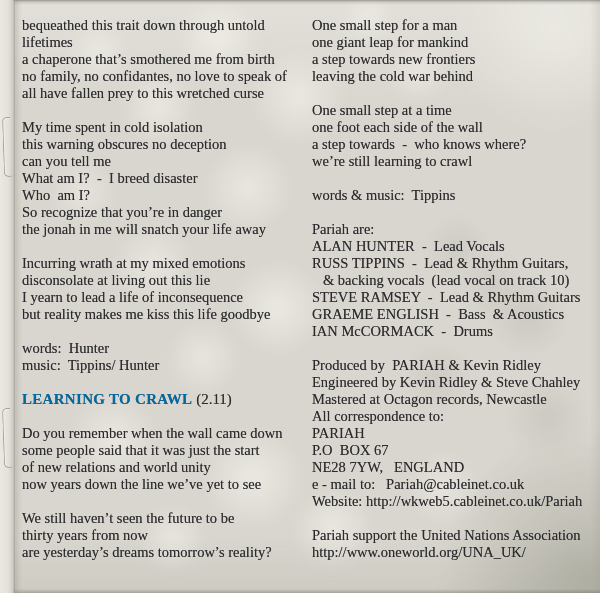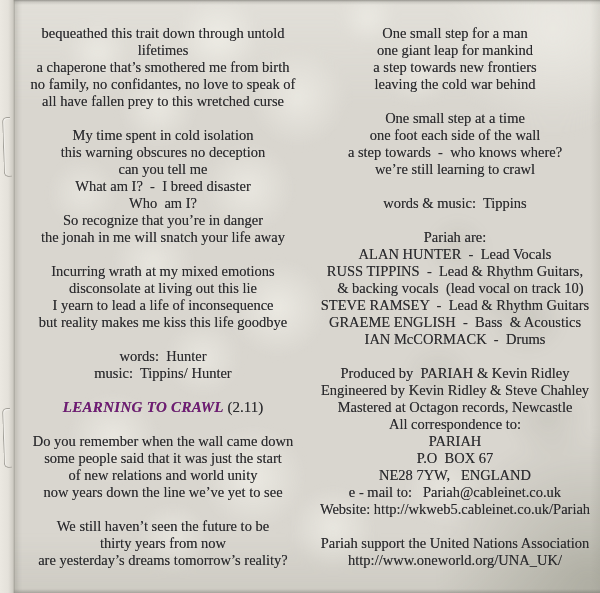--- a/index.html
+++ b/index.html
@@ -61,35 +61,34 @@
     position:absolute;left:3px;width:7px;height:58px;
     border:1.6px solid #8d8b84;border-right:none;
     border-radius:5px 0 0 5px;opacity:.75;
     transform:rotate(-2deg);
     box-shadow:inset 1px 1px 1px rgba(255,255,255,.6);
   }
   .staple-top{top:117px;}
   .staple-bottom{top:408px;}
   
   .col{
-    position:absolute;top:25px;
+    position:absolute;top:17px;
     font-size:14.5px;line-height:17px;
     color:var(--ink,#2b2b2e);
     white-space:pre;
     text-shadow:0 0 .4px rgba(45,45,48,.55);
-    text-align:center;
   }
   .col-left{left:22px;width:282px;}
   .col-right{left:312px;width:286px;}
   .block{margin:0 0 17px 0;}
   .line{height:17px;}
   .italic{}
   .bold{font-weight:bold;}
   .title{font-size:15px;}
-  .title .bold{letter-spacing:.3px;color:#701a75;font-style:italic;}
+  .title .bold{letter-spacing:.3px;color:#0369a1;}
 </style>
 </head>
 <body>
 
 <div class="page">
   <div class="texture"></div>
   <div class="shade"></div>
   <div class="spine">
     <div class="staple staple-top"></div>
     <div class="staple staple-bottom"></div>

